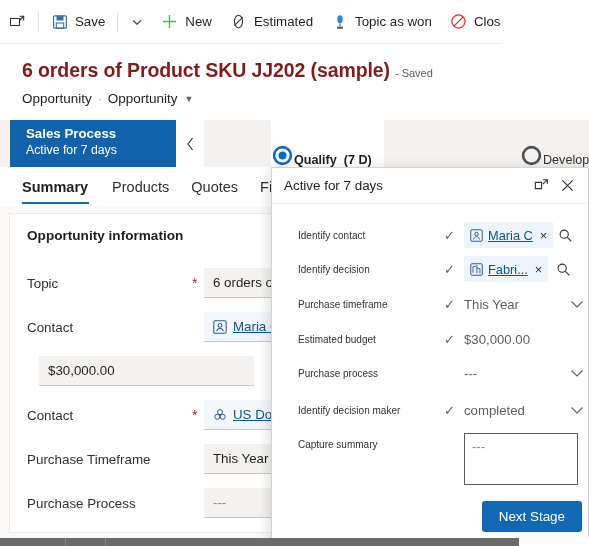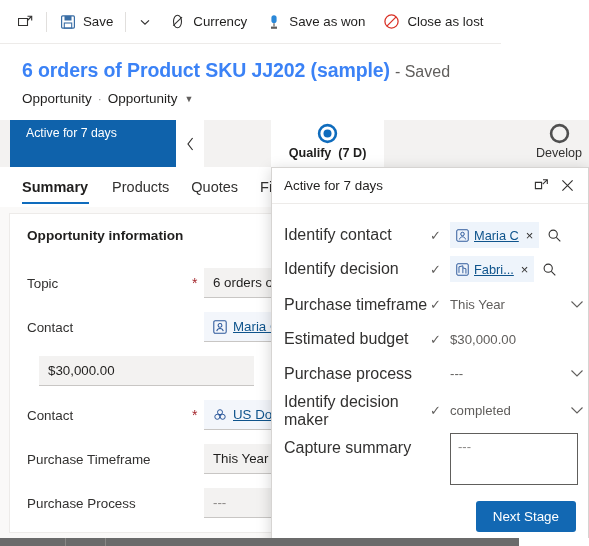--- a/index.html
+++ b/index.html
@@ -8,57 +8,57 @@
     background:#ffffff;
     font-family:"Liberation Sans","DejaVu Sans",sans-serif;
     font-size:13px;color:#323130;
     -webkit-font-smoothing:antialiased;
   }
 
   
   .cmdbar{
     position:absolute;left:0;top:0;width:501px;height:44px;
     background:#ffffff;display:flex;align-items:center;
-    box-sizing:border-box;padding-left:8px;
+    box-sizing:border-box;padding-left:0;
     border-bottom:1px solid #edebe9;
     overflow:hidden;white-space:nowrap;
   }
   .cmd{
     display:flex;align-items:center;gap:7px;height:32px;
     padding:0 9px;border-radius:2px;cursor:pointer;flex:0 0 auto;
     font-size:13.3px;color:#201f1e;
   }
   .cmd-ico{display:inline-flex;align-items:center;justify-content:center;width:17px;height:17px;flex:0 0 auto;}
   .cmd-sep{width:1px;height:20px;background:#e1dfdd;margin:0 3px;flex:0 0 auto;}
   .cmd-chev{padding:0 7px;}
 
   
   .titlewrap{position:absolute;left:0;top:44px;width:589px;height:76px;background:#fff;}
   .title-line{position:absolute;left:22px;top:15px;white-space:nowrap;}
-  .title-main{font-size:19.5px;font-weight:600;color:#3b82f6;letter-spacing:-.1px;}
-  .title-saved{font-size:16px;color:#605e5c;margin-left:5px;}
+  .title-main{font-size:19.5px;font-weight:600;color:#7f1d1d;letter-spacing:-.1px;}
+  .title-saved{font-size:11px;color:#605e5c;margin-left:5px;}
   .bcrumb{position:absolute;left:22px;top:47px;display:flex;align-items:center;gap:6px;font-size:13.5px;color:#201f1e;white-space:nowrap;}
   .bcrumb .dot{color:#a19f9d;font-size:12px;}
   .bcrumb .bc-link{cursor:pointer;}
   .bc-caret{font-size:9px;color:#605e5c;margin-left:1px;}
 
   
   .bpf{position:absolute;left:0;top:120px;width:589px;height:47px;background:#f3f2f1;overflow:hidden;}
   .bpf-name{
     position:absolute;left:10px;top:0;width:166px;height:47px;background:#0f62ab;
     color:#fff;box-sizing:border-box;padding:5px 0 0 16px;
   }
   .bpf-name .n1{font-size:13.3px;font-weight:700;line-height:17px;}
   .bpf-name .n2{font-size:12.3px;font-weight:400;line-height:16px;}
   .bpf-collapse{
     position:absolute;left:176px;top:0;width:28px;height:47px;background:#fff;
     display:flex;align-items:center;justify-content:center;cursor:pointer;
     font-size:15px;color:#323130;
   }
-  .stage{position:absolute;top:0;height:47px;display:flex;flex-direction:column;align-items:center;cursor:pointer;}
+  .stage{position:absolute;top:0;height:47px;display:flex;flex-direction:row;align-items:flex-end;cursor:pointer;}
   .stage .ring{margin-top:2px;}
   .stage .slabel{font-size:12.6px;color:#323130;white-space:nowrap;margin-top:1px;}
   .stage.active{background:#fff;}
   .stage.active .slabel{font-weight:700;color:#201f1e;}
   .stage-qualify{left:271px;width:113px;}
   .stage-develop{left:520px;width:78px;}
 
   
   .tabstrip{
     position:absolute;left:0;top:167px;width:589px;height:40px;background:#fff;
@@ -99,40 +99,40 @@
     box-shadow:0 3px 14px rgba(0,0,0,.18);
   }
   .fly-head{
     position:relative;height:35px;border-bottom:1px solid #edebe9;
     display:flex;align-items:center;padding:0 8px 0 12px;
   }
   .fly-head .ttl{font-size:13.4px;color:#201f1e;flex:1 1 auto;}
   .fly-ico{width:26px;height:26px;display:flex;align-items:center;justify-content:center;cursor:pointer;color:#323130;}
   .fly-body{position:relative;height:301px;padding-top:14px;box-sizing:border-box;}
   .fr{position:relative;height:32px;display:flex;align-items:center;padding-left:12px;box-sizing:border-box;}
-  .fr .lab{width:146px;font-size:16px;color:#323130;flex:0 0 auto;}
+  .fr .lab{width:146px;font-size:10px;color:#323130;flex:0 0 auto;margin-left:14px;}
   .fr .chk{width:20px;flex:0 0 auto;color:#605e5c;font-size:13px;text-align:left;}
   .fr .ctl{flex:1 1 auto;display:flex;align-items:center;min-width:0;padding-right:10px;}
   .pill{
     display:flex;align-items:center;gap:5px;background:#eef4fb;height:26px;
     padding:6px 6px;box-sizing:border-box;max-width:112px;cursor:pointer;
   }
   .pill .pl{color:#0f548c;text-decoration:underline;font-size:12.8px;white-space:nowrap;overflow:hidden;text-overflow:ellipsis;}
   .pill .px{color:#323130;font-size:13px;margin-left:2px;cursor:pointer;}
   .srch{width:30px;height:26px;display:flex;align-items:center;justify-content:center;cursor:pointer;color:#323130;}
   .sel-ctl{flex:1 1 auto;display:flex;align-items:center;justify-content:space-between;height:28px;padding-right:4px;cursor:pointer;}
   .sel-ctl .sv{font-size:13.2px;color:#605e5c;}
   .sel-ctl .cv{font-size:11px;color:#605e5c;}
   .plain{font-size:13.2px;color:#605e5c;}
   .ta{
     width:152px;height:52px;border:1.6px solid #605e5c;box-sizing:border-box;
     padding:5px 7px;font-size:13px;color:#8a8886;cursor:text;
     font-family:"Liberation Sans","DejaVu Sans",sans-serif;
   }
-  .fly-foot{position:absolute;left:0;bottom:0;width:100%;height:58px;display:flex;align-items:center;justify-content:flex-end;padding-right:12px;box-sizing:border-box;}
+  .fly-foot{position:absolute;left:0;bottom:0;width:100%;height:58px;display:flex;align-items:center;justify-content:flex-end;padding-right:6px;box-sizing:border-box;}
   .btn-next{
     background:#1268b3;color:#fff;border:none;border-radius:3px;height:31px;padding:0 17px;
     font-size:13.4px;cursor:pointer;font-family:"Liberation Sans","DejaVu Sans",sans-serif;
   }
 
   
   .hsb{position:absolute;left:0;bottom:0;width:589px;height:8px;background:#6b6b6b;}
   .hsb .thumb{position:absolute;left:0;top:0;height:8px;width:70px;background:#6b6b6b;}
   .hsb .track-l{position:absolute;left:65px;top:0;width:1px;height:8px;background:#8a8886;}
   .hsb .track-r{position:absolute;left:105px;top:0;width:1px;height:8px;background:#8a8886;}
@@ -170,40 +170,48 @@
   <div class="cmd-sep"></div>
 
   <div class="cmd cmd-chev">
     <span class="cmd-ico">
       <svg width="14" height="14" viewBox="0 0 14 14">
           <path d="M3 5.3L7 9.2l4-3.9" fill="none" stroke="#323130" stroke-width="1.15"></path>
         </svg>
     </span>
   </div>
 
+  <div class="cmd">
+    <span class="cmd-ico">
+      <svg width="17" height="17" viewBox="0 0 17 17">
+          <path d="M8.5 2v13M2 8.5h13" stroke="#59b259" stroke-width="1.4"></path>
+        </svg>
+    </span>
+    <span>New</span>
+  </div>
 
   <div class="cmd">
     <span class="cmd-ico">
       <svg width="17" height="17" viewBox="0 0 17 17">
           <ellipse cx="8.5" cy="8.5" rx="4" ry="6.3" fill="none" stroke="#323130" stroke-width="1.1"></ellipse>
           <path d="M4.2 12.6L13 4.2" stroke="#323130" stroke-width="1.1"></path>
         </svg>
     </span>
-    <span>Currency</span>
+    <span>Estimated</span>
   </div>
 
   <div class="cmd">
     <span class="cmd-ico">
       <svg width="16" height="16" viewBox="0 0 16 16">
           <rect x="5.4" y="1.2" width="5.2" height="8" rx="2.6" fill="#2b88d8"></rect>
           <path d="M8 9.2v3.4" stroke="#605e5c" stroke-width="1.2"></path>
           <rect x="5" y="12.6" width="6" height="2.2" fill="#605e5c"></rect>
         </svg>
     </span>
-    <span>Save as won</span>
+    <span>Topic as won</span>
   </div>
 
   <div class="cmd">
     <span class="cmd-ico">
       <svg width="17" height="17" viewBox="0 0 17 17">
           <circle cx="8.5" cy="8.5" r="6.6" fill="none" stroke="#d93025" stroke-width="1.25"></circle>
           <path d="M3.9 13.1L13.1 3.9" stroke="#d93025" stroke-width="1.25"></path>
         </svg>
     </span>
     <span>Close as lost</span>
@@ -233,20 +241,21 @@
   <div class="bcrumb">
     <span class="bc-link">Opportunity</span>
     <span class="dot">·</span>
     <span class="bc-link">Opportunity</span>
     <span class="bc-caret">▼</span>
   </div>
 </div>
 
 <div class="bpf">
   <div class="bpf-name">
+    <div class="n1">Sales Process</div>
     <div class="n2">Active for 7 days</div>
   </div>
   <div class="bpf-collapse">
     <svg width="11" height="16" viewBox="0 0 11 16">
         <path d="M7.6 2L3 8l4.6 6" fill="none" stroke="#323130" stroke-width="1.2"></path>
       </svg>
   </div>
 
   <div class="stage active stage-qualify">
     <span class="ring">

